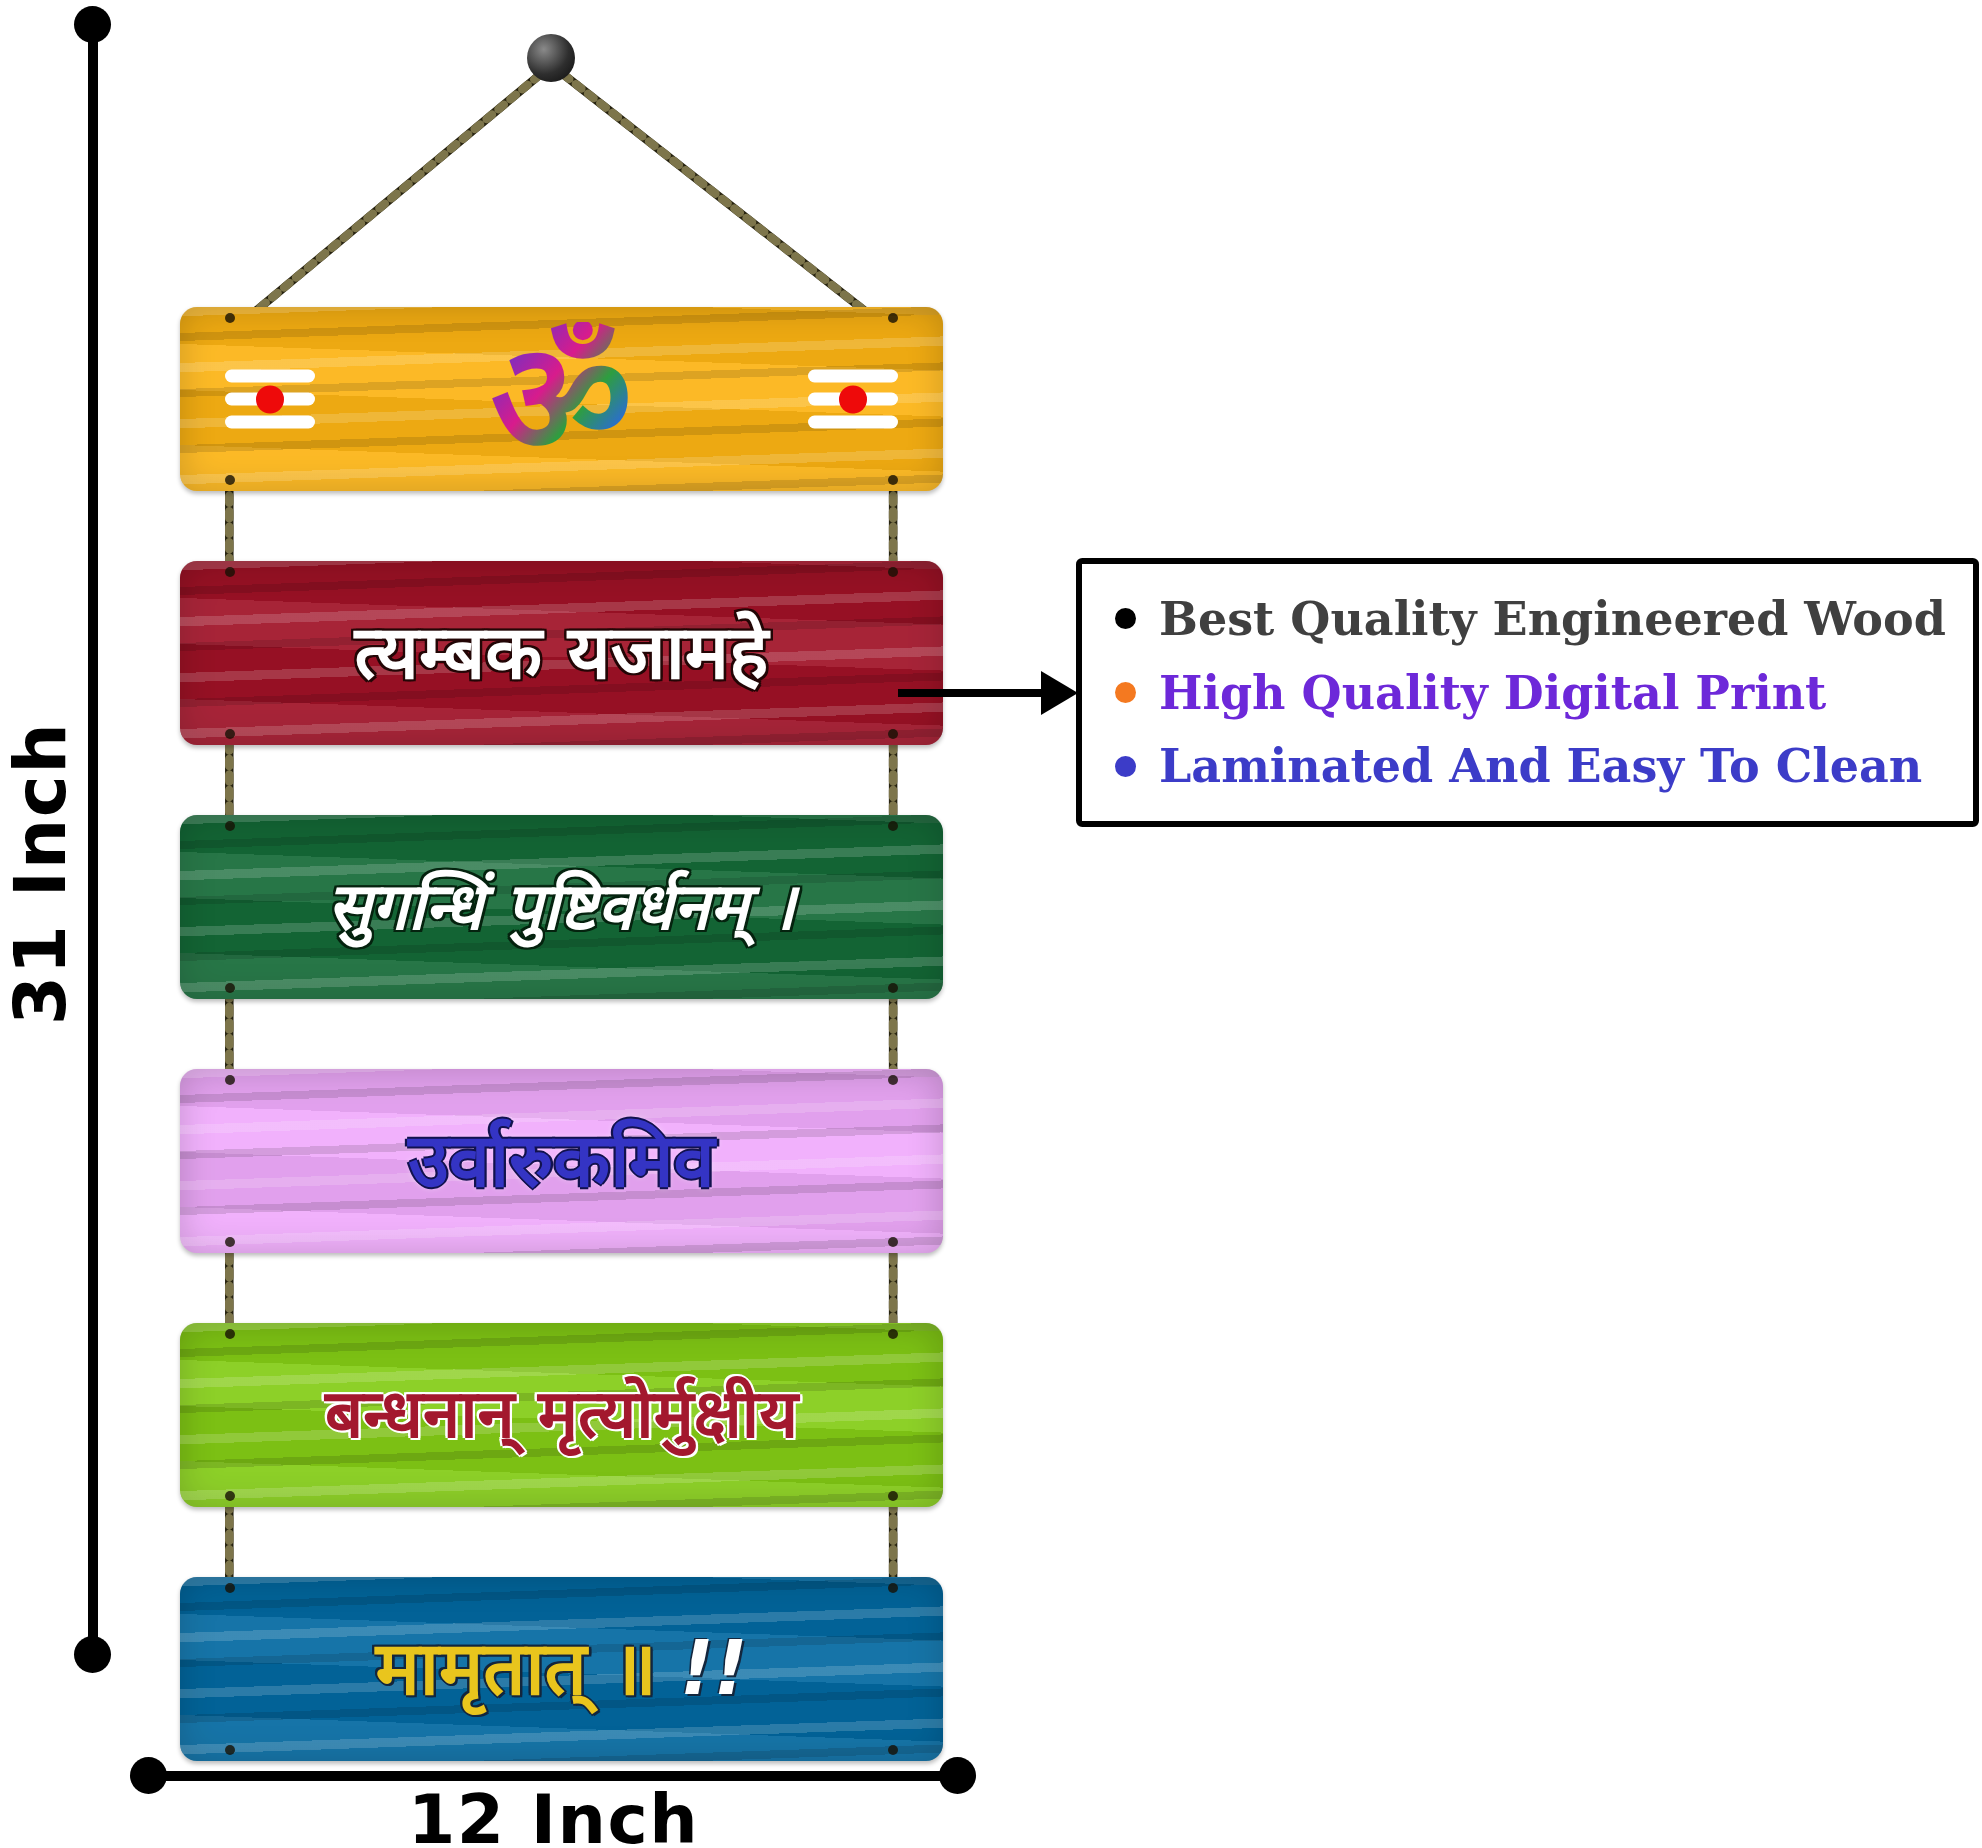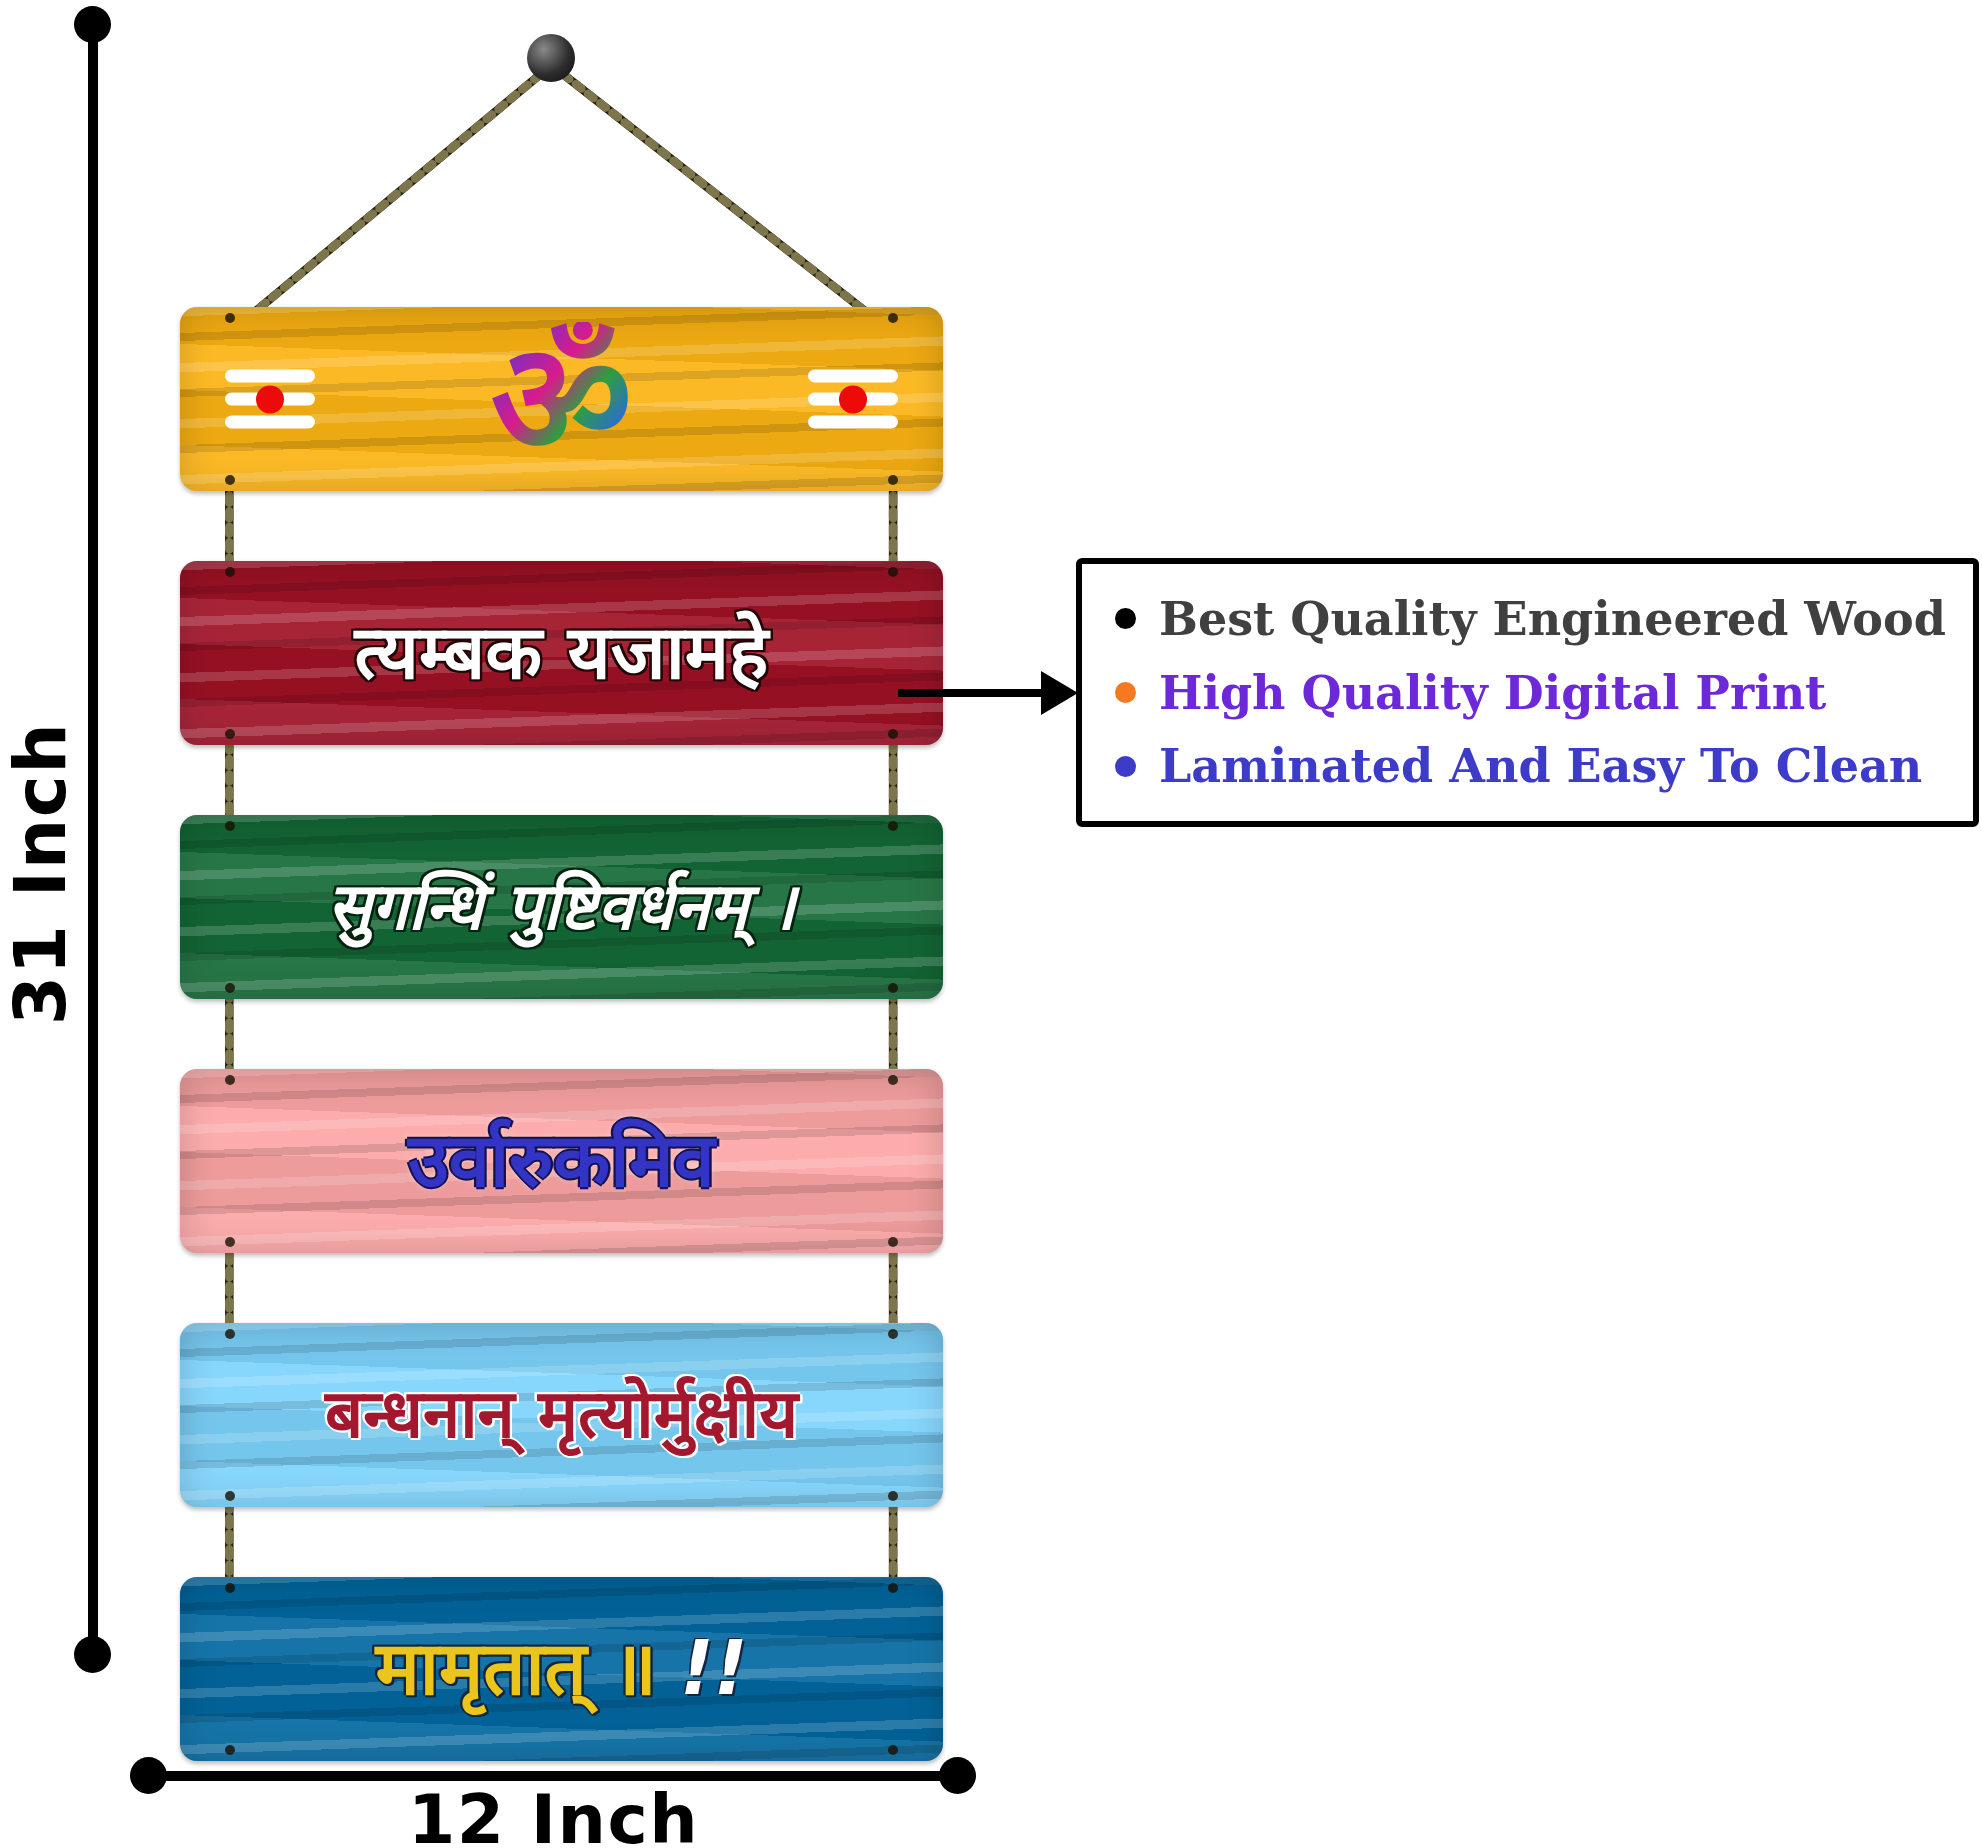--- a/index.html
+++ b/index.html
@@ -144,29 +144,29 @@
   </div>
 
   <div class="plank p2" style="background-color: rgb(21, 107, 56);">
     <span class="plank-text">सुगन्धिं पुष्टिवर्धनम् ।</span>
     <span class="hole tl"></span>
     <span class="hole tr"></span>
     <span class="hole bl"></span>
     <span class="hole br"></span>
   </div>
 
-  <div class="plank p3" style="background-color: #fca5a5; align-items: center;">
+  <div class="plank p3" style="background-color: #f0abfc; align-items: center;">
     <span class="plank-text">उर्वारुकमिव</span>
     <span class="hole tl"></span>
     <span class="hole tr"></span>
     <span class="hole bl"></span>
     <span class="hole br"></span>
   </div>
 
-  <div class="plank p4" style="background-color: #7dd3fc;">
+  <div class="plank p4" style="background-color: #84cc16;">
     <span class="plank-text">बन्धनान् मृत्योर्मुक्षीय</span>
     <span class="hole tl"></span>
     <span class="hole tr"></span>
     <span class="hole bl"></span>
     <span class="hole br"></span>
   </div>
 
   <div class="plank p5" style="background-color: #0369a1;">
     <span class="plank-text">
       <span>मामृतात् ॥</span><span class="suffix">!!</span>

